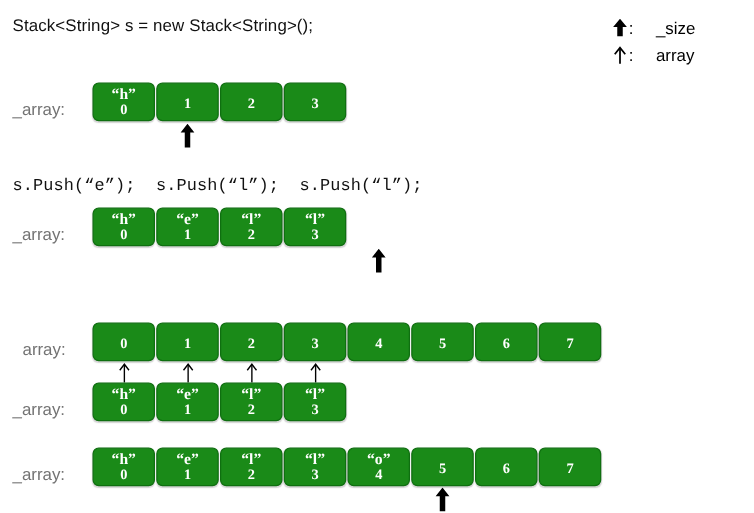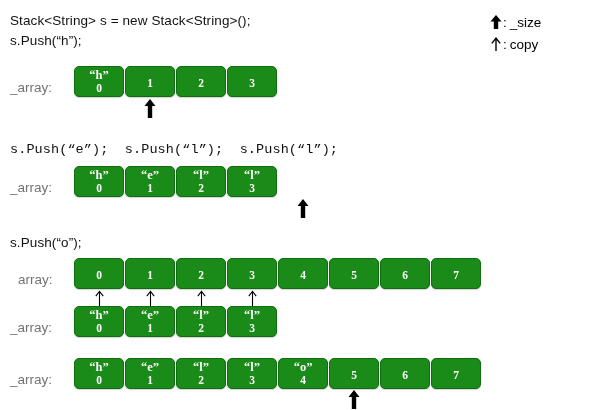--- a/index.html
+++ b/index.html
@@ -46,21 +46,21 @@
     font-size: 13.5px;
     white-space: nowrap;
   }
   .legend-glyph {
     display: inline-block;
     width: 14px;
     text-align: center;
     position: relative;
     height: 16px;
   }
-  .legend-label { margin-left: 3px; }
+  .legend-label { margin-left: 18px; }
 
   
   .glyph-svg { display:block; }
 
   
   .row-label {
     position: absolute;
     font-size: 13.5px;
     color: #737373;
     white-space: nowrap;
@@ -118,45 +118,43 @@
     width: 11px;
     height: 17px;
   }
 </style>
 </head>
 <body>
 
 <div class="slide">
 
   <div class="code-line" style="left:10px; top:13px;">Stack&lt;String&gt; s = new Stack&lt;String&gt;();</div>
-  <div class="code-line" style="left:10px; top:33px;">s.Push(“h”);</div>
 
   <div class="code-line" style="left:10px; top:142px;font-family:Liberation Mono, monospace;">s.Push(“e”);  s.Push(“l”);  s.Push(“l”);</div>
 
-  <div class="code-line" style="left:10px; top:235px;">s.Push(“o”);</div>
 
   <div class="legend">
     <div class="legend-row">
       <span class="legend-glyph">
         <svg class="glyph-svg" width="14" height="16" viewBox="0 0 14 16" aria-hidden="true">
           <polygon points="7,1 12.5,7.5 9.2,7.5 9.2,15 4.8,15 4.8,7.5 1.5,7.5" fill="#000000"></polygon>
         </svg>
       </span>
       <span>:</span>
       <span class="legend-label">_size</span>
     </div>
     <div class="legend-row">
       <span class="legend-glyph">
         <svg class="glyph-svg" width="14" height="16" viewBox="0 0 14 16" aria-hidden="true">
           <line x1="7" y1="15" x2="7" y2="2.5" stroke="#000000" stroke-width="1.4"></line>
           <polyline points="2.8,7.4 7,2.2 11.2,7.4" fill="none" stroke="#000000" stroke-width="1.4"></polyline>
         </svg>
       </span>
       <span>:</span>
-      <span class="legend-label">copy</span>
+      <span class="legend-label">array</span>
     </div>
   </div>
 
   <div class="row-label" style="left:10px; top:80px;">_array:</div>
   <div class="cells" id="row-1" style="left:74px; top:66px;">
       <div class="cell">
         <span class="val">“h”</span>
         <span class="idx">0</span>
       </div>
       <div class="cell empty">

